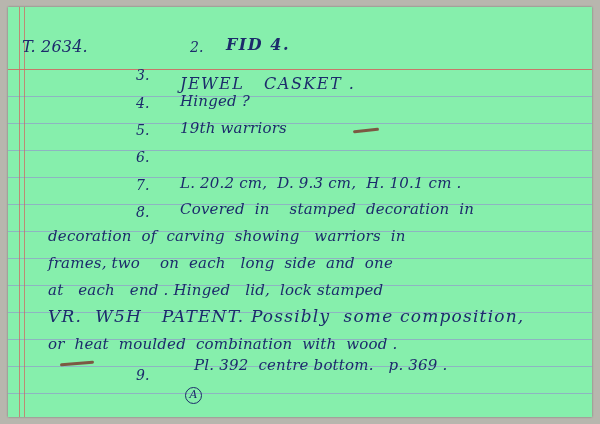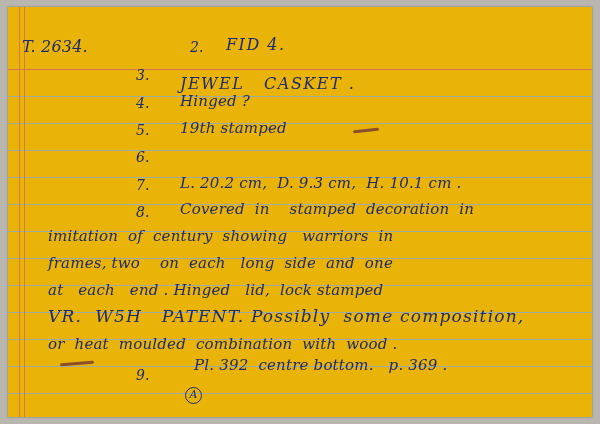--- a/index.html
+++ b/index.html
@@ -12,21 +12,21 @@
     background: #b8b6ae;
     font-family: "DejaVu Sans", sans-serif;
     overflow: hidden;
   }
   .card {
     position: absolute;
     left: 8px;
     top: 7px;
     width: 584px;
     height: 410px;
-    background: #eab308;
+    background: #86efac;
     box-shadow: 0 0 2px rgba(0,0,0,0.35);
     overflow: hidden;
   }
   
   .rules {
     position: absolute;
     left: 0;
     top: 0;
     width: 100%;
     height: 100%;
@@ -117,41 +117,41 @@
     <div class="rule" style="top:332px;"></div>
     <div class="rule" style="top:359px;"></div>
     <div class="rule" style="top:386px;"></div>
     <div class="vline v1"></div>
     <div class="vline v2"></div>
   </div>
 
   <div class="ink hand" style="left:14px; top:30px; font-size:16px;">T. 2634.</div>
 
   <div class="ink num" style="left:182px; top:32px;">2.</div>
-  <div class="ink hand caps" style="left:218px; top:28px; font-size:16px;">FID 4.</div>
+  <div class="ink hand caps" style="left:218px; top:28px; font-size:16px;font-weight:bold;">FID 4.</div>
 
   <div class="ink num" style="left:128px; top:60px;">3.</div>
   <div class="ink hand caps" style="left:172px; top:56px; font-size:16px;margin-top:11px;">JEWEL   CASKET .</div>
 
   <div class="ink num" style="left:128px; top:88px;">4.</div>
   <div class="ink hand" style="left:172px; top:85px;">Hinged ?</div>
 
   <div class="ink num" style="left:128px; top:115px;">5.</div>
-  <div class="ink hand" style="left:172px; top:112px;">19th stamped</div>
+  <div class="ink hand" style="left:172px; top:112px;">19th warriors</div>
   <div class="dash" style="left:345px; top:122px; width:26px; transform:rotate(-6deg);"></div>
 
   <div class="ink num" style="left:128px; top:142px;">6.</div>
 
   <div class="ink num" style="left:128px; top:170px;">7.</div>
   <div class="ink hand" style="left:172px; top:167px;">L. 20.2 cm,  D. 9.3 cm,  H. 10.1 cm .</div>
 
   <div class="ink num" style="left:128px; top:197px;">8.</div>
   <div class="ink hand" style="left:172px; top:193px;">Covered  in    stamped  decoration  in</div>
 
-  <div class="ink hand" style="left:40px; top:220px;">imitation  of  century  showing   warriors  in</div>
+  <div class="ink hand" style="left:40px; top:220px;">decoration  of  carving  showing   warriors  in</div>
   <div class="ink hand" style="left:40px; top:274px;">at   each   end . Hinged   lid,  lock stamped</div>
   <div class="ink hand" style="left:40px; top:247px;">frames, two    on  each   long  side  and  one</div>
   <div class="ink hand big" style="left:40px; top:299px;">VR.  W5H   PATENT. Possibly  some composition,</div>
   <div class="ink hand" style="left:40px; top:328px;">or  heat  moulded  combination  with  wood .</div>
 
   <div class="dash" style="left:52px; top:355px; width:34px; transform:rotate(-5deg);"></div>
   <div class="ink num" style="left:128px; top:360px;">9.</div>
   <span class="ink" style="left:156px; top:358px;">
     <span class="circled">A</span>
   </span>

